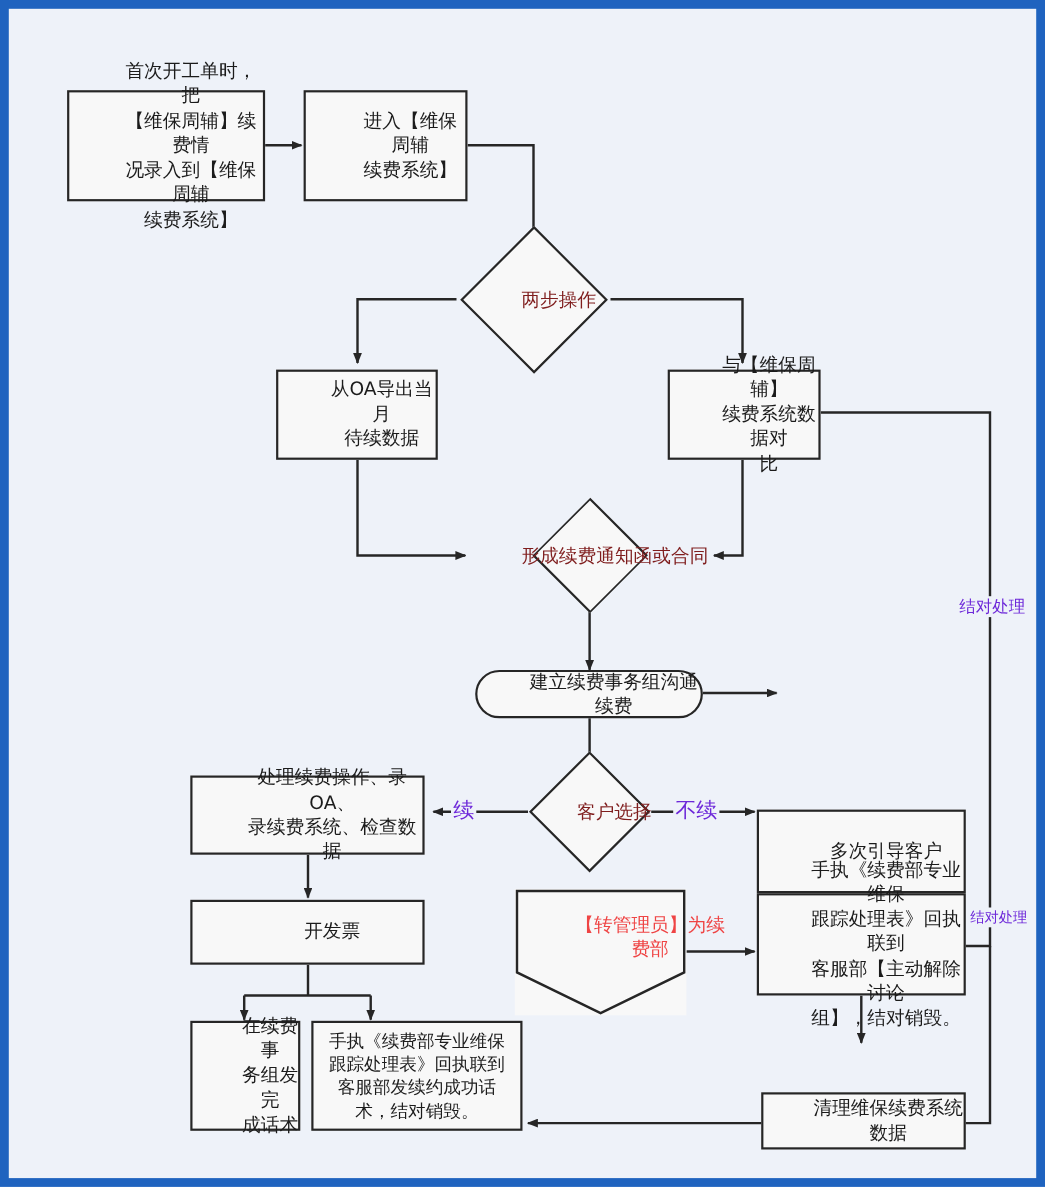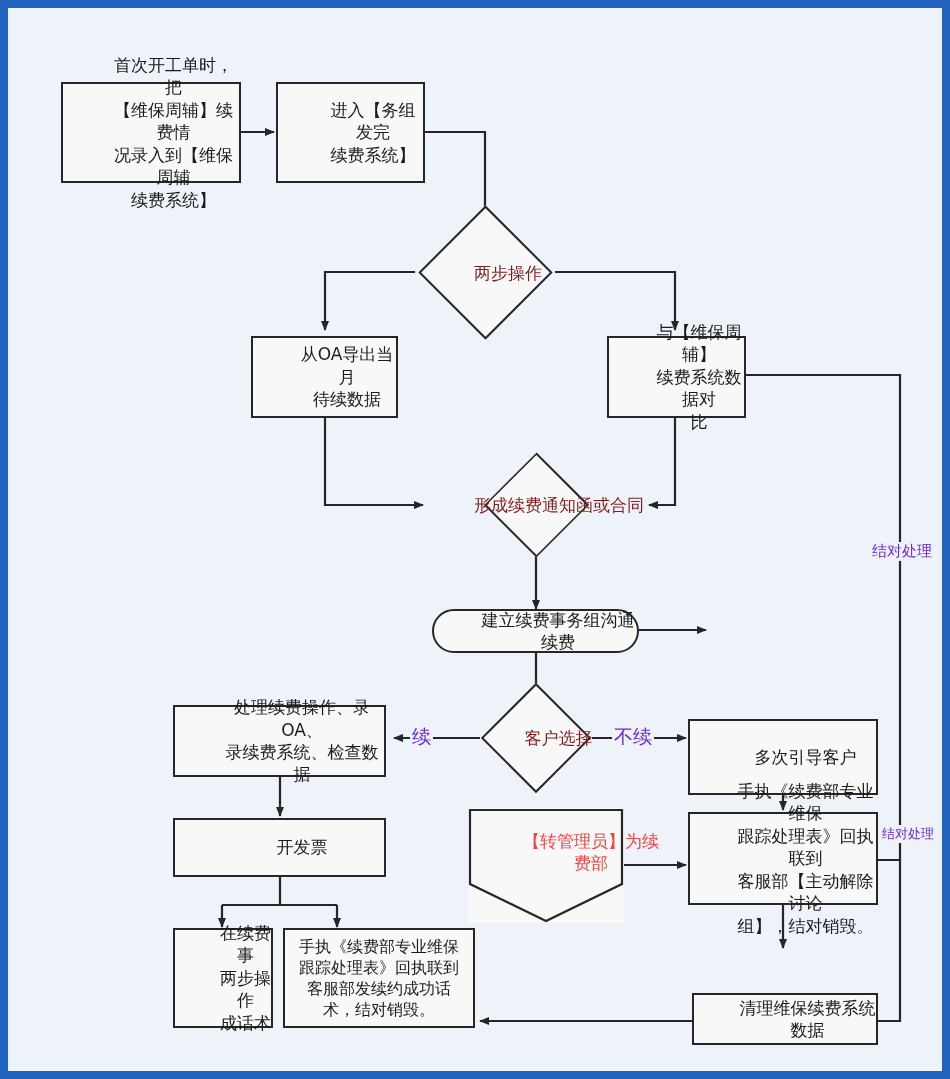--- a/index.html
+++ b/index.html
@@ -155,21 +155,21 @@
 
       <path d="M892,852 L892,1013 L472,1013" marker-end="url(#arrow)"></path>
     </g>
   </svg>
 
   <div class="node proc fs17" style="left:53px; top:74px; width:180px; height:101px;">首次开工单时，把
 【维保周辅】续费情
 况录入到【维保周辅
 续费系统】</div>
 
-  <div class="node proc fs17" style="left:268px; top:74px; width:149px; height:101px;">进入【务组发完
+  <div class="node proc fs17" style="left:268px; top:74px; width:149px; height:101px;">进入【维保周辅
 续费系统】</div>
 
   <div class="diamond-wrap" style="left:430px; top:217px; width:95px; height:95px;">
     <div class="diamond-shape"></div>
     <div class="diamond-label fs17">两步操作</div>
   </div>
 
   <div class="node proc fs17" style="left:243px; top:328px; width:147px; height:82px;">从OA导出当月
 待续数据</div>
 
@@ -186,39 +186,39 @@
 
 
   <div class="diamond-wrap" style="left:489px; top:691px; width:78px; height:78px;">
     <div class="diamond-shape"></div>
     <div class="diamond-label fs17">客户选择</div>
   </div>
 
   <div class="node proc fs17" style="left:165px; top:697px; width:213px; height:72px;">处理续费操作、录OA、
 录续费系统、检查数据</div>
 
-  <div class="node proc fs17" style="left:680px; top:711px; width:190px; height:76px;">多次引导客户</div>
+  <div class="node proc fs17" style="left:680px; top:728px; width:190px; height:76px;">多次引导客户</div>
 
   <div class="node proc fs17" style="left:165px; top:810px; width:213px; height:59px;">开发票</div>
 
   <div class="pent" style="left:460px; top:800px; width:156px; height:115px;">
     <svg class="pent-svg" width="156" height="115" viewBox="0 0 156 115">
       <polygon points="2,2 154,2 154,76 78,113 2,76" fill="#f8f8f8" stroke="#262626" stroke-width="2.2"></polygon>
     </svg>
     <div class="pent-label fs17" style="top:22px;">【转管理员】为续
 费部</div>
   </div>
 
   <div class="node proc fs17" style="left:680px; top:804px; width:190px; height:93px;">手执《续费部专业维保
 跟踪处理表》回执联到
 客服部【主动解除讨论
 组】，结对销毁。</div>
 
   <div class="node proc fs17" style="left:165px; top:920px; width:100px; height:100px;">在续费事
-两步操作
+务组发完
 成话术</div>
 
   <div class="node proc fs16" style="left:275px; top:920px; width:192px; height:100px;">手执《续费部专业维保
 跟踪处理表》回执联到
 客服部发续约成功话
 术，结对销毁。</div>
 
   <div class="node proc fs17" style="left:684px; top:942px; width:186px; height:52px;margin-top:43px;">清理维保续费系统数据</div>
 
   <div class="edge-label fs19" style="left:402px; top:716px;">续</div>

